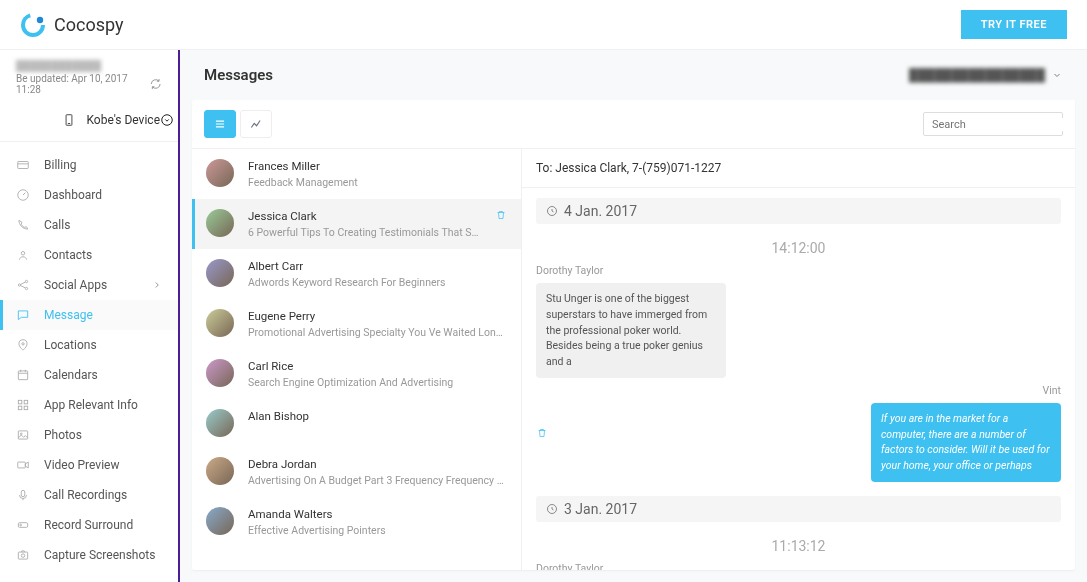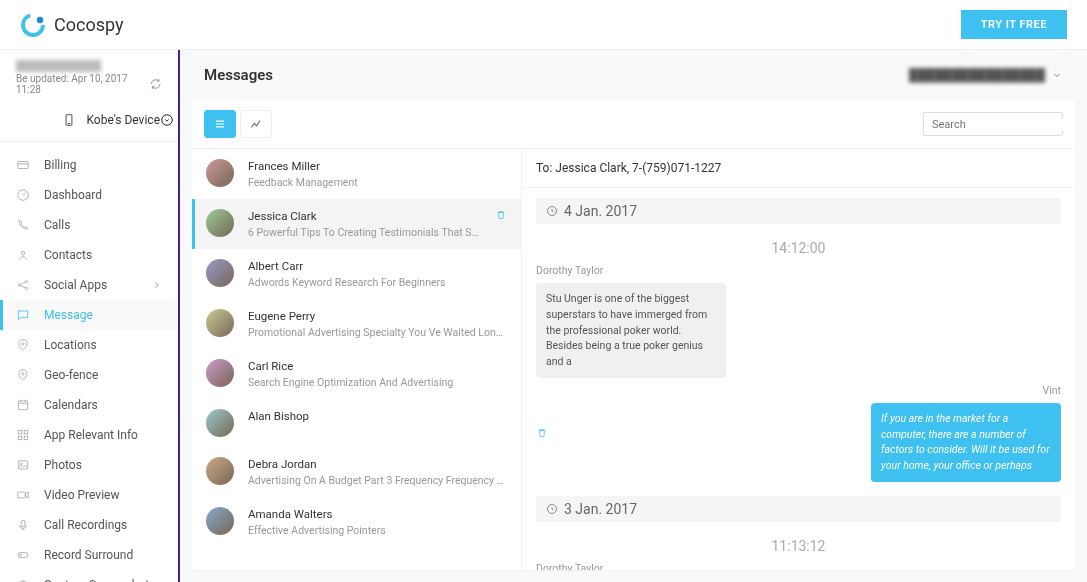--- a/index.html
+++ b/index.html
@@ -181,29 +181,20 @@
             <svg class="nav-icon svg-icon" viewBox="0 0 24 24">
               <path d="M12 21s7-6 7-11a7 7 0 0 0-14 0c0 5 7 11 7 11z"></path>
               <circle cx="12" cy="10" r="2"></circle>
             </svg>
             <span>Locations</span>
           </div>
         </li>
         <li class="nav-item">
           <div class="nav-item-left">
             <svg class="nav-icon svg-icon" viewBox="0 0 24 24">
-              <path d="M12 21s7-6 7-11a7 7 0 0 0-14 0c0 5 7 11 7 11z"></path>
-              <circle cx="12" cy="10" r="2"></circle>
-            </svg>
-            <span>Geo-fence</span>
-          </div>
-        </li>
-        <li class="nav-item">
-          <div class="nav-item-left">
-            <svg class="nav-icon svg-icon" viewBox="0 0 24 24">
               <rect x="4" y="5" width="16" height="15" rx="1"></rect>
               <line x1="4" y1="9" x2="20" y2="9"></line>
               <line x1="8" y1="3" x2="8" y2="7"></line>
               <line x1="16" y1="3" x2="16" y2="7"></line>
             </svg>
             <span>Calendars</span>
           </div>
         </li>
         <li class="nav-item">
           <div class="nav-item-left">

